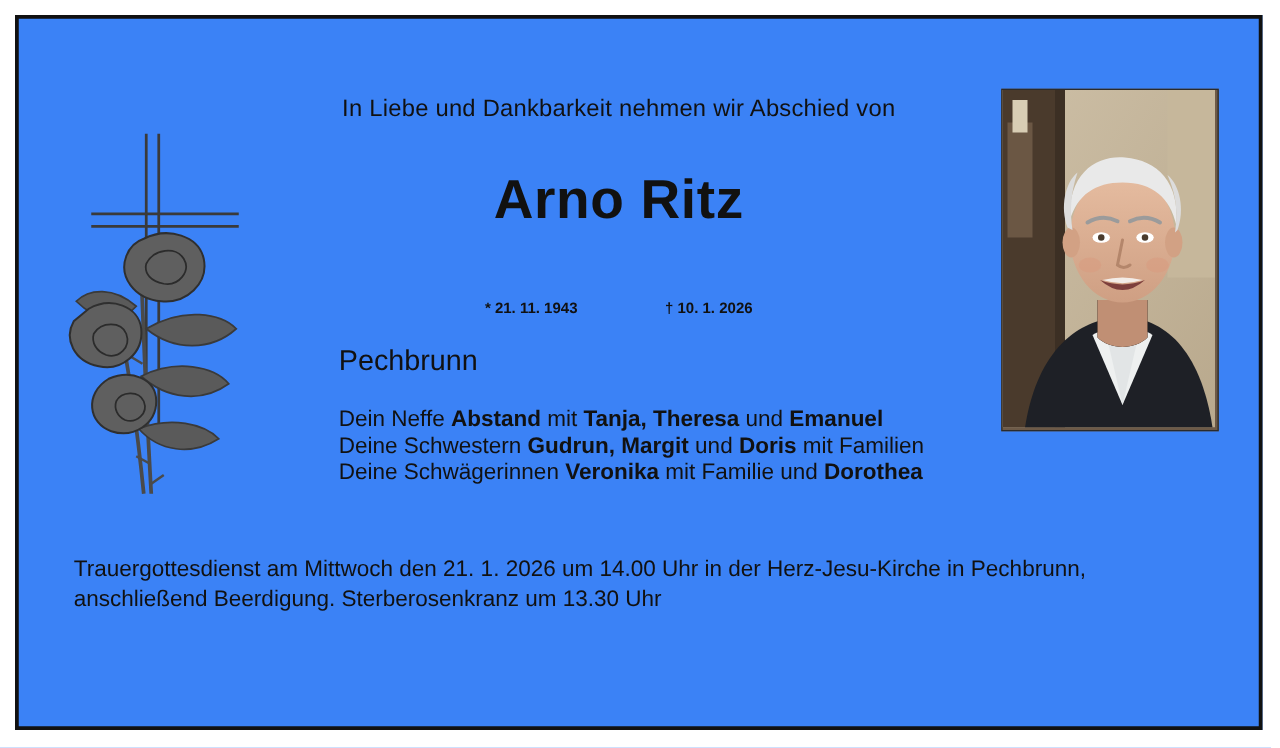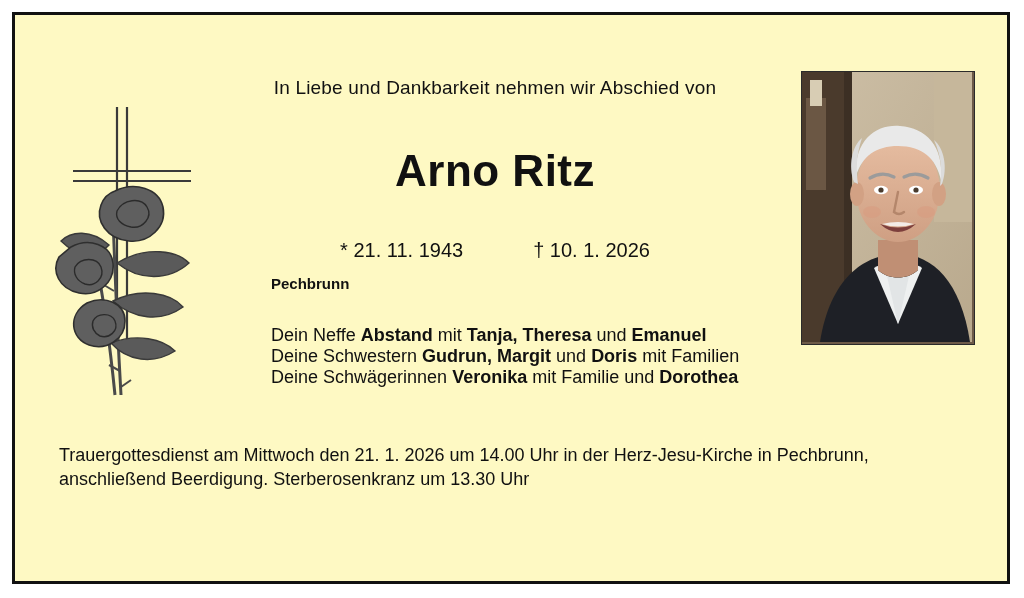--- a/index.html
+++ b/index.html
@@ -14,21 +14,21 @@
     color: #111111;
     overflow: hidden;
   }
   .notice {
     position: absolute;
     left: 12px;
     top: 12px;
     width: 998px;
     height: 572px;
     border: 3px solid #111111;
-    background: #fef9c3;
+    background: #3b82f6;
     box-sizing: border-box;
   }
   
   .emblem {
     position: absolute;
     left: 36px;
     top: 80px;
     width: 180px;
     height: 340px;
   }
@@ -59,46 +59,46 @@
   }
   .name {
     position: absolute;
     left: 190px;
     top: 120px;
     width: 580px;
     text-align: center;
     font-size: 44px;
     font-weight: bold;
     letter-spacing: .5px;
-    margin-top: 11px;
   }
   .profession {
     position: absolute;
     left: 190px;
     top: 186px;
     width: 580px;
     text-align: center;
     font-size: 19px;
     font-weight: bold;
   }
   .dates {
     position: absolute;
     left: 190px;
     top: 224px;
     width: 580px;
     text-align: center;
-    font-size: 20px;
+    font-size: 12px;
+    font-weight: bold;
   }
   .dates .birth { margin-right: 70px; }
   .place {
     position: absolute;
     left: 256px;
     top: 260px;
-    font-size: 15px;
-    font-weight: bold;
+    font-size: 23px;
+    font-weight: normal;
   }
   .mourn {
     position: absolute;
     left: 256px;
     top: 310px;
     font-size: 18px;
     line-height: 21px;
   }
   .mourn .row { white-space: nowrap; }
   .mourn b { font-weight: bold; }

